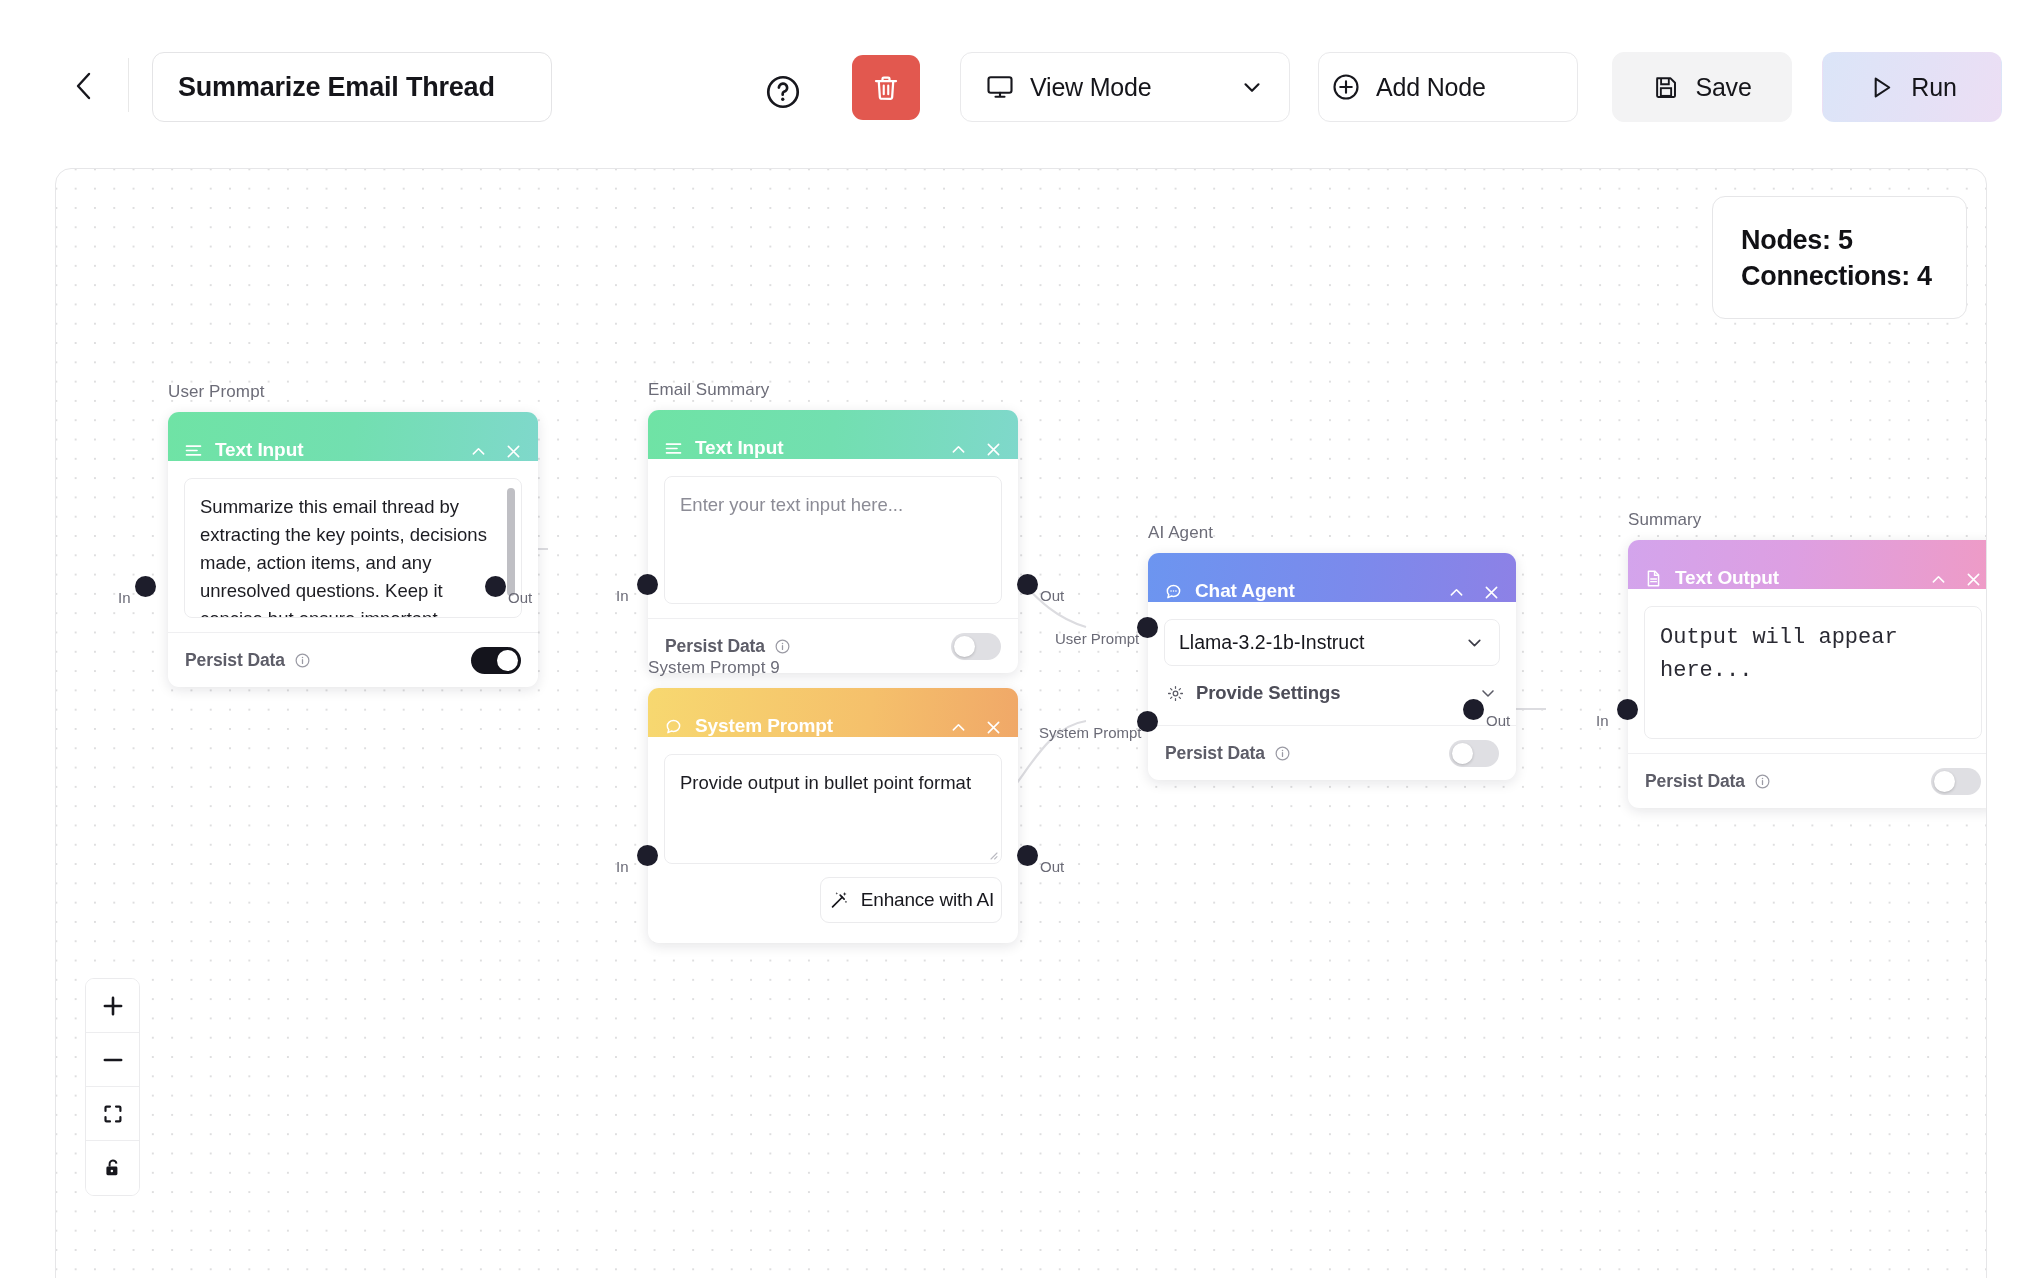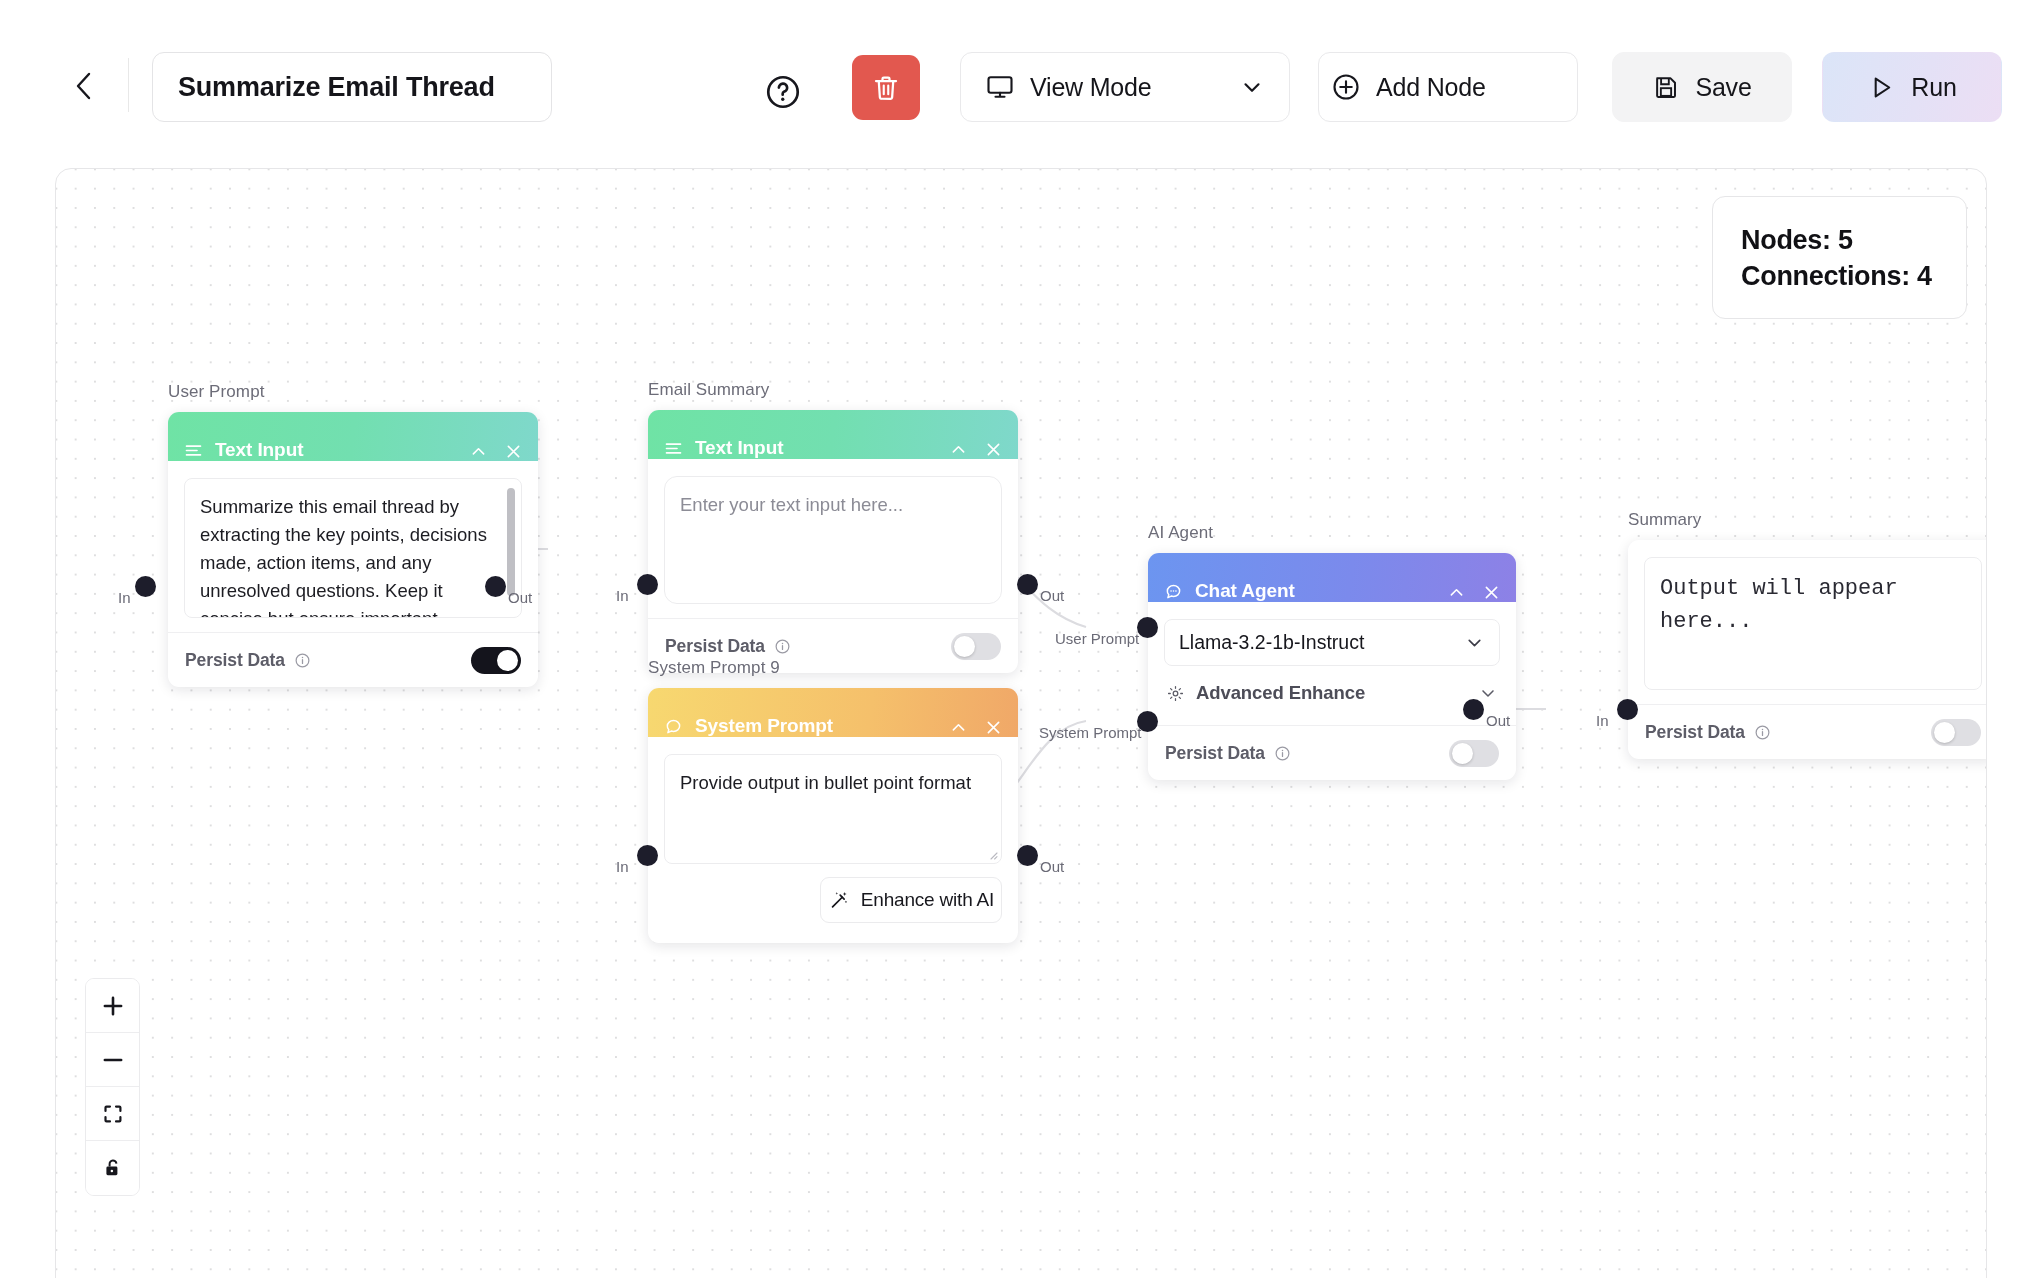--- a/index.html
+++ b/index.html
@@ -320,21 +320,21 @@
       <span class="sp">
         <svg width="19" height="19" viewBox="0 0 24 24">
           <path d="M5.5 15 L12 8.5 L18.5 15" fill="none" stroke="#fff" stroke-width="2" stroke-linecap="round" stroke-linejoin="round"></path>
         </svg>
         <svg width="19" height="19" viewBox="0 0 24 24">
           <path d="M5.5 5.5 L18.5 18.5 M18.5 5.5 L5.5 18.5" stroke="#fff" stroke-width="2" stroke-linecap="round"></path>
         </svg>
       </span>
     </div>
     <div class="node-body">
-      <div class="ta ph" style="height:128px;border-radius:13px;">Enter your text input here...</div>
+      <div class="ta ph" style="height:128px;">Enter your text input here...</div>
     </div>
     <div class="persist-row">
       <span class="lbl">Persist Data</span>
       <svg width="17" height="17" viewBox="0 0 24 24">
         <circle cx="12" cy="12" r="9" fill="none" stroke="#9a9aa4" stroke-width="1.7"></circle>
         <path d="M12 10.8v5.4" stroke="#9a9aa4" stroke-width="1.8" stroke-linecap="round"></path>
         <circle cx="12" cy="7.9" r="1.05" fill="#9a9aa4"></circle>
       </svg>
       <div class="toggle">
           <div class="knob"></div>
@@ -410,21 +410,21 @@
         <span>Llama-3.2-1b-Instruct</span>
         <svg class="chev" width="21" height="21" viewBox="0 0 24 24">
           <path d="M6 9.5 L12 15.5 L18 9.5" fill="none" stroke="#3d3d48" stroke-width="1.9" stroke-linecap="round" stroke-linejoin="round"></path>
         </svg>
       </div>
       <div class="adv-row">
         <svg width="19" height="19" viewBox="0 0 24 24">
           <circle cx="12" cy="12" r="2.9" fill="none" stroke="#5b5b66" stroke-width="1.6"></circle>
           <path d="M12 3.2v2.2M12 18.6v2.2M3.2 12h2.2M18.6 12h2.2M5.8 5.8l1.6 1.6M16.6 16.6l1.6 1.6M18.2 5.8l-1.6 1.6M7.4 16.6l-1.6 1.6" stroke="#5b5b66" stroke-width="1.6" stroke-linecap="round"></path>
         </svg>
-        <span>Advanced Enhance</span>
+        <span>Provide Settings</span>
         <svg class="chev" width="20" height="20" viewBox="0 0 24 24">
           <path d="M6 9.5 L12 15.5 L18 9.5" fill="none" stroke="#5b5b66" stroke-width="1.8" stroke-linecap="round" stroke-linejoin="round"></path>
         </svg>
       </div>
     </div>
     <div class="persist-row">
       <span class="lbl">Persist Data</span>
       <svg width="17" height="17" viewBox="0 0 24 24">
         <circle cx="12" cy="12" r="9" fill="none" stroke="#9a9aa4" stroke-width="1.7"></circle>
         <path d="M12 10.8v5.4" stroke="#9a9aa4" stroke-width="1.8" stroke-linecap="round"></path>
@@ -437,20 +437,36 @@
   </div>
   <div class="port" style="left:1081px; top:448px;"></div>
   <div class="port-label" style="left:999px; top:461px;">User Prompt</div>
   <div class="port" style="left:1081px; top:542px;"></div>
   <div class="port-label" style="left:983px; top:555px;">System Prompt</div>
   <div class="port" style="left:1407px; top:530px;"></div>
   <div class="port-label" style="left:1430px; top:543px;">Out</div>
 
   <div class="node-label" style="left:1572px; top:341px;">Summary</div>
   <div class="node" style="left:1572px; top:371px; width:370px;">
+    <div class="node-head head-purple">
+      <svg width="21" height="21" viewBox="0 0 24 24">
+        <path d="M6.2 3.6h7.2l4.4 4.4v12.4H6.2z" fill="none" stroke="#fff" stroke-width="1.7" stroke-linejoin="round"></path>
+        <path d="M13.2 3.8v4.4h4.4" fill="none" stroke="#fff" stroke-width="1.6"></path>
+        <path d="M8.8 12.6h6.6M8.8 15.6h6.6" stroke="#fff" stroke-width="1.5" stroke-linecap="round"></path>
+      </svg>
+      <span>Text Output</span>
+      <span class="sp">
+        <svg width="19" height="19" viewBox="0 0 24 24">
+          <path d="M5.5 15 L12 8.5 L18.5 15" fill="none" stroke="#fff" stroke-width="2" stroke-linecap="round" stroke-linejoin="round"></path>
+        </svg>
+        <svg width="19" height="19" viewBox="0 0 24 24">
+          <path d="M5.5 5.5 L18.5 18.5 M18.5 5.5 L5.5 18.5" stroke="#fff" stroke-width="2" stroke-linecap="round"></path>
+        </svg>
+      </span>
+    </div>
     <div class="node-body">
       <div class="ta mono" style="height:133px;">Output will appear here...</div>
     </div>
     <div class="persist-row">
       <span class="lbl">Persist Data</span>
       <svg width="17" height="17" viewBox="0 0 24 24">
         <circle cx="12" cy="12" r="9" fill="none" stroke="#9a9aa4" stroke-width="1.7"></circle>
         <path d="M12 10.8v5.4" stroke="#9a9aa4" stroke-width="1.8" stroke-linecap="round"></path>
         <circle cx="12" cy="7.9" r="1.05" fill="#9a9aa4"></circle>
       </svg>

